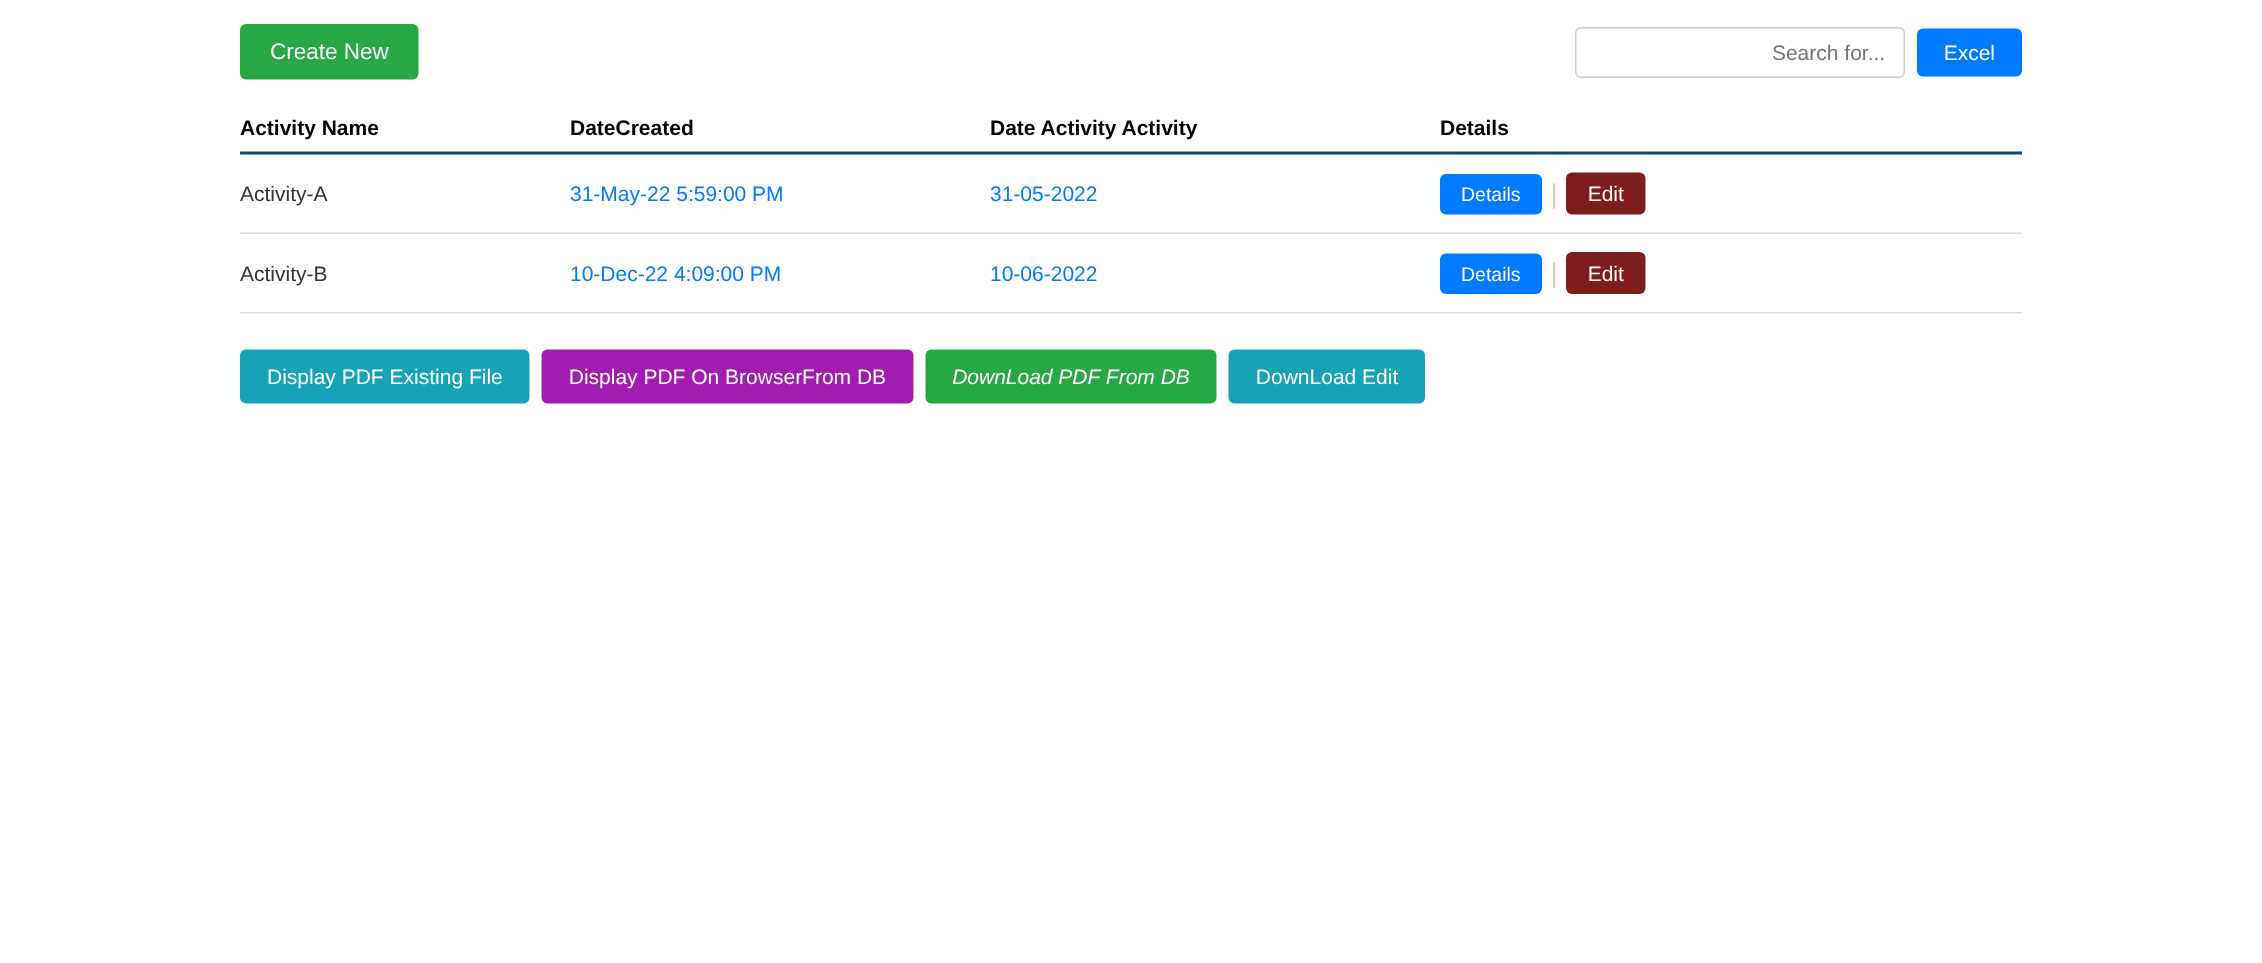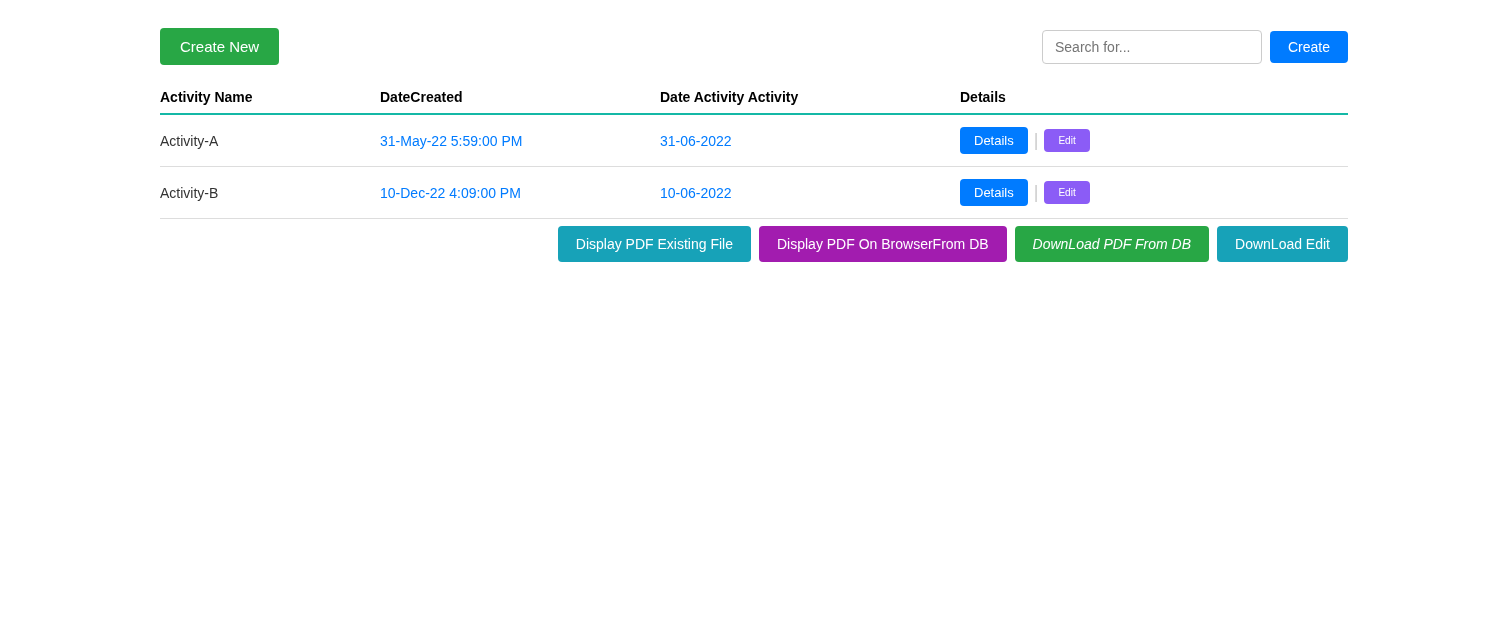--- a/index.html
+++ b/index.html
@@ -9,21 +9,21 @@
       font-family: Arial, sans-serif;
     }
 
     body {
       background: #ffffff;
       color: #333;
       font-size: 14px;
     }
 
     .page-container {
-      padding: 28px 160px;
+      padding: 16px 160px;
     }
 
     .top-bar {
       display: flex;
       align-items: center;
       justify-content: space-between;
       margin-bottom: 16px;
     }
 
     .btn-create-new {
@@ -43,39 +43,40 @@
     }
 
     .search-input {
       width: 220px;
       padding: 8px 12px;
       border: 1px solid #ccc;
       border-radius: 4px;
       font-size: 14px;
       color: #a21caf;
       outline: none;
+      text-align: right;
     }
 
     .btn-search {
       background-color: #007bff;
       color: #fff;
       border: none;
       padding: 8px 18px;
       font-size: 14px;
       border-radius: 4px;
       cursor: pointer;
     }
 
     table {
       width: 100%;
       border-collapse: collapse;
     }
 
     thead tr {
-      border-bottom: 2px solid #14b8a6;
+      border-bottom: 2px solid #0c4a6e;
       margin-top: 12px;
     }
 
     th {
       text-align: left;
       font-weight: bold;
       padding: 8px 10px 8px 0;
       font-size: 14px;
       color: #000;
     }
@@ -127,35 +128,34 @@
       cursor: pointer;
     }
 
     .separator {
       color: #ccc;
       font-size: 18px;
       margin: 0 2px;
     }
 
     .btn-edit {
-      background-color: #8b5cf6;
+      background-color: #7f1d1d;
       color: #fff;
       border: none;
       padding: 6px 14px;
-      font-size: 10px;
+      font-size: 14px;
       border-radius: 4px;
       cursor: pointer;
     }
 
     .bottom-buttons {
       display: flex;
       gap: 8px;
-      margin-top: 7px;
+      margin-top: 24px;
       flex-wrap: wrap;
-      justify-content: flex-end;
     }
 
     .btn-display-pdf-existing {
       background-color: #17a2b8;
       color: #fff;
       border: none;
       padding: 10px 18px;
       font-size: 14px;
       border-radius: 4px;
       cursor: pointer;
@@ -193,41 +193,41 @@
     }
   </style>
 </head>
 <body>
 
 <div class="page-container">
   <div class="top-bar">
     <button class="btn-create-new">Create New</button>
     <div class="search-area">
       <input class="search-input" type="text" placeholder="Search for..." style="">
-      <button class="btn-search">Create</button>
+      <button class="btn-search">Excel</button>
     </div>
   </div>
 
   <table>
     <thead>
       <tr>
         <th class="col-activity-name">Activity Name</th>
         <th class="col-date-created">DateCreated</th>
         <th class="col-date-modified">Date Activity Activity</th>
         <th class="col-details">Details</th>
       </tr>
     </thead>
     <tbody>
       <tr>
         <td>Activity-A</td>
         <td>
           <a class="date-link" href="#">31-May-22 5:59:00 PM</a>
         </td>
         <td>
-          <a class="date-link" href="#">31-06-2022</a>
+          <a class="date-link" href="#">31-05-2022</a>
         </td>
         <td>
           <div class="actions-cell">
             <button class="btn-details">Details</button>
             <span class="separator">|</span>
             <button class="btn-edit">Edit</button>
           </div>
         </td>
       </tr>
       <tr>

